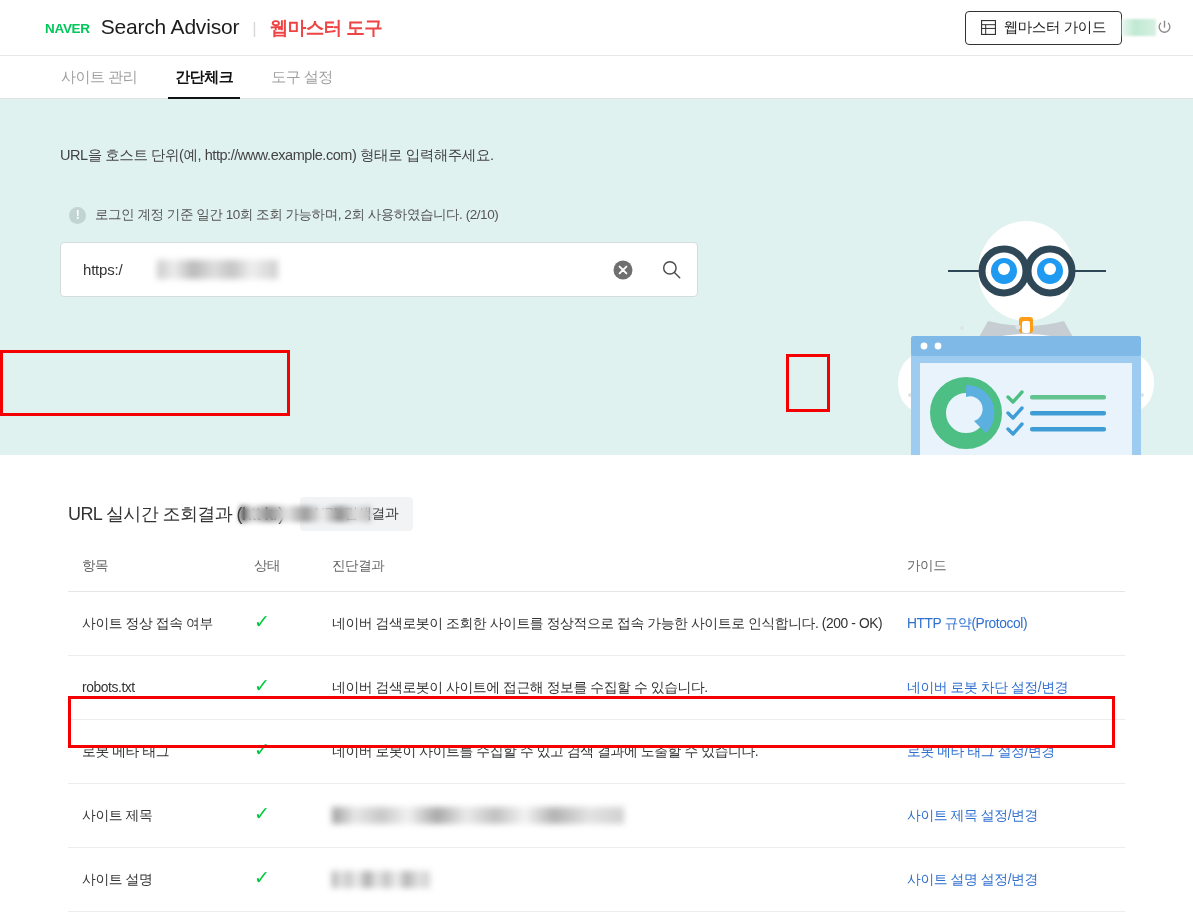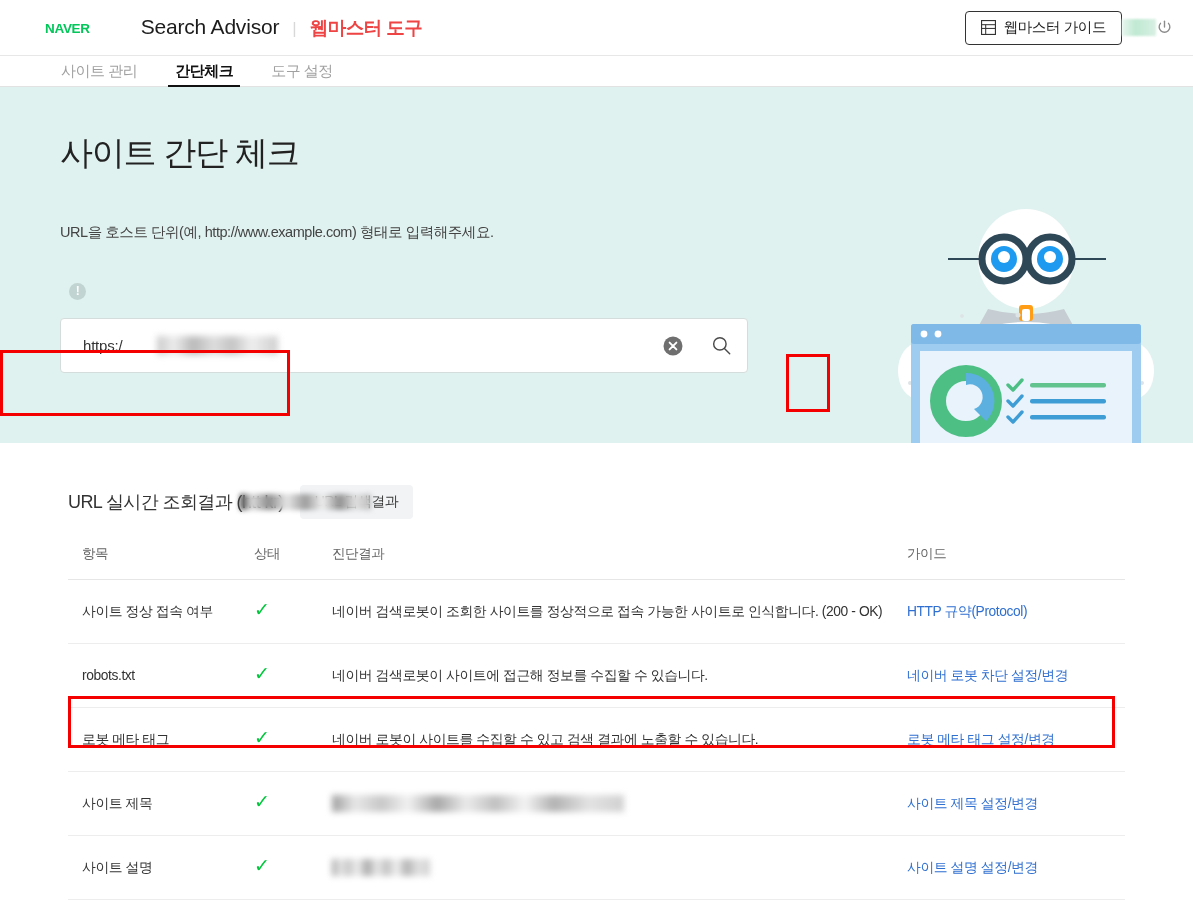--- a/index.html
+++ b/index.html
@@ -18,21 +18,21 @@
     height: 55px;
     display: flex; align-items: center;
     padding: 0 34px 0 45px;
     position: relative;
   }
   .brand { display: flex; align-items: baseline; gap: 11px; }
   .naver-logo {
     color: #03c75a; font-weight: bold; font-size: 13.5px;
     letter-spacing: -0.3px; transform: translateY(-1px);
   }
-  .brand-title { font-size: 21px; color: #1c1c1c; letter-spacing: -0.2px; margin-left: 40px; }
+  .brand-title { font-size: 21px; color: #1c1c1c; letter-spacing: -0.2px; }
   .brand-sep { color: #d8d8d8; font-size: 17px; padding: 0 2px; }
   .brand-sub { font-size: 18.5px; font-weight: bold; color: #ef4444; letter-spacing: -0.5px; }
 
   .header-right {
     position: absolute; right: 20px; top: 50%; transform: translateY(-50%);
     display: flex; align-items: center; 
   }
   .guide-btn {
     display: flex; align-items: center; gap: 8px;
     border: 1px solid #333; border-radius: 4px;
@@ -46,21 +46,21 @@
     width: 34px; height: 17px;
     background: linear-gradient(90deg,#e8f7ef 0%, #bfe9d2 40%, #d9f0e4 100%);
     filter: blur(1.1px);
   }
   .power-icon { width: 17px; height: 17px; display:block; cursor:pointer; }
 
   
   .navbar {
     border-top: 1px solid #e7e7e7;
     border-bottom: 1px solid #e2e2e2;
-    height: 32px; display: flex; align-items: stretch;
+    height: 44px; display: flex; align-items: stretch;
     padding-left: 45px; gap: 6px;
   }
   .tab {
     display: flex; align-items: center; padding: 0 16px;
     font-size: 15px; color: #a0a0a0; cursor: pointer;
     position: relative; letter-spacing: -0.5px;
   }
   .tab.active { color: #111; font-weight: bold; }
   .tab.active::after {
     content: ""; position: absolute; left: 9px; right: 9px; bottom: -1px;
@@ -84,21 +84,21 @@
     margin-top: 38px; margin-left: 9px;
     font-size: 13.5px; color: #555; letter-spacing: -0.45px;
   }
   .info-ico {
     width: 17px; height: 17px; border-radius: 50%;
     background: #c2d4d1; color: #fff; flex: none;
     font-size: 12px; font-weight: bold; line-height: 17px; text-align: center;
   }
 
   
-  .search-wrap { margin-top: 18px; position: relative; width: 688px; }
+  .search-wrap { margin-top: 18px; position: relative; width: 638px; }
   .search-box {
     display: flex; align-items: center;
     height: 55px; background: #fff;
     border: 1px solid #d4dddb; border-radius: 4px;
   }
   .search-input {
     flex: 1; border: 0; outline: none; background: transparent;
     height: 100%; padding: 0 22px; font-size: 15px;
     font-family: inherit; color: #333; letter-spacing: -0.2px;
   }
@@ -203,27 +203,27 @@
   </div>
 </div>
 
 <div class="navbar">
   <div class="tab">사이트 관리</div>
   <div class="tab active">간단체크</div>
   <div class="tab">도구 설정</div>
 </div>
 
 <div class="hero">
-  <h1 class="hero-title">사이트 간단 체크</h1>
   <div class="hero-desc">
     <div>URL을 호스트 단위(예, http://www.example.com) 형태로 입력해주세요.</div>
   </div>
 
   <div class="hero-note">
     <span class="info-ico">!</span>
+    <span>로그인 계정 기준 일간 10회 조회 가능하며, 2회 사용하였습니다. (2/10)</span>
   </div>
 
   <div class="search-wrap">
     <div class="search-box">
       <input class="search-input" type="text" value="https:/" style="">
       <svg class="clear-btn" viewBox="0 0 26 26">
         <circle cx="13" cy="13" r="9.5" fill="#6f6f6f"></circle>
         <path d="M9.6 9.6 L16.4 16.4 M16.4 9.6 L9.6 16.4" stroke="#fff" stroke-width="1.9" stroke-linecap="round"></path>
       </svg>
       <button class="search-btn">

